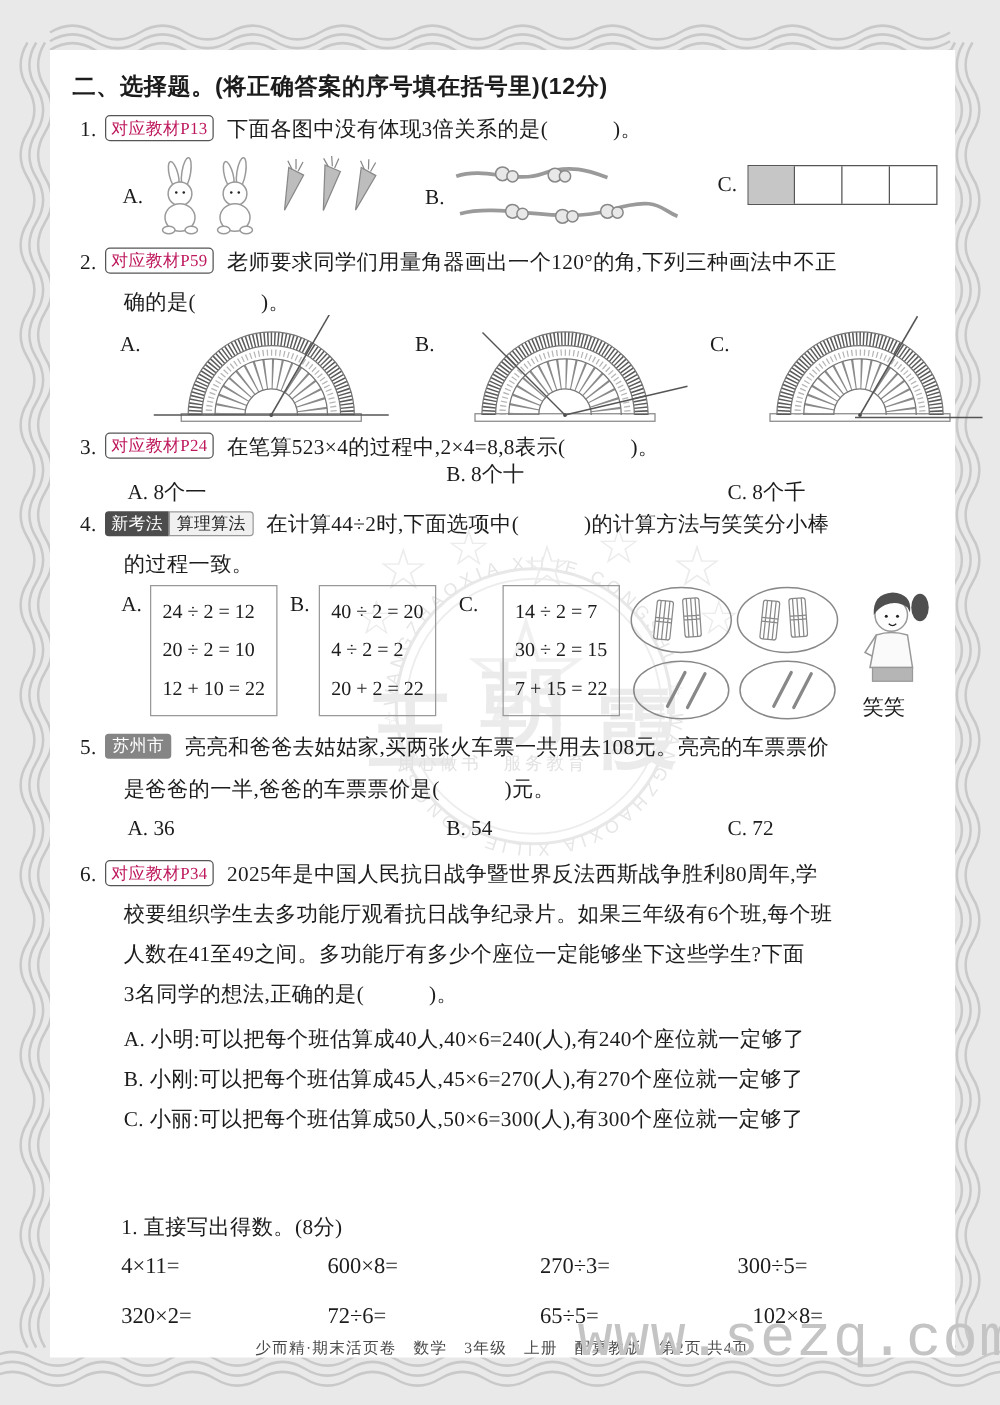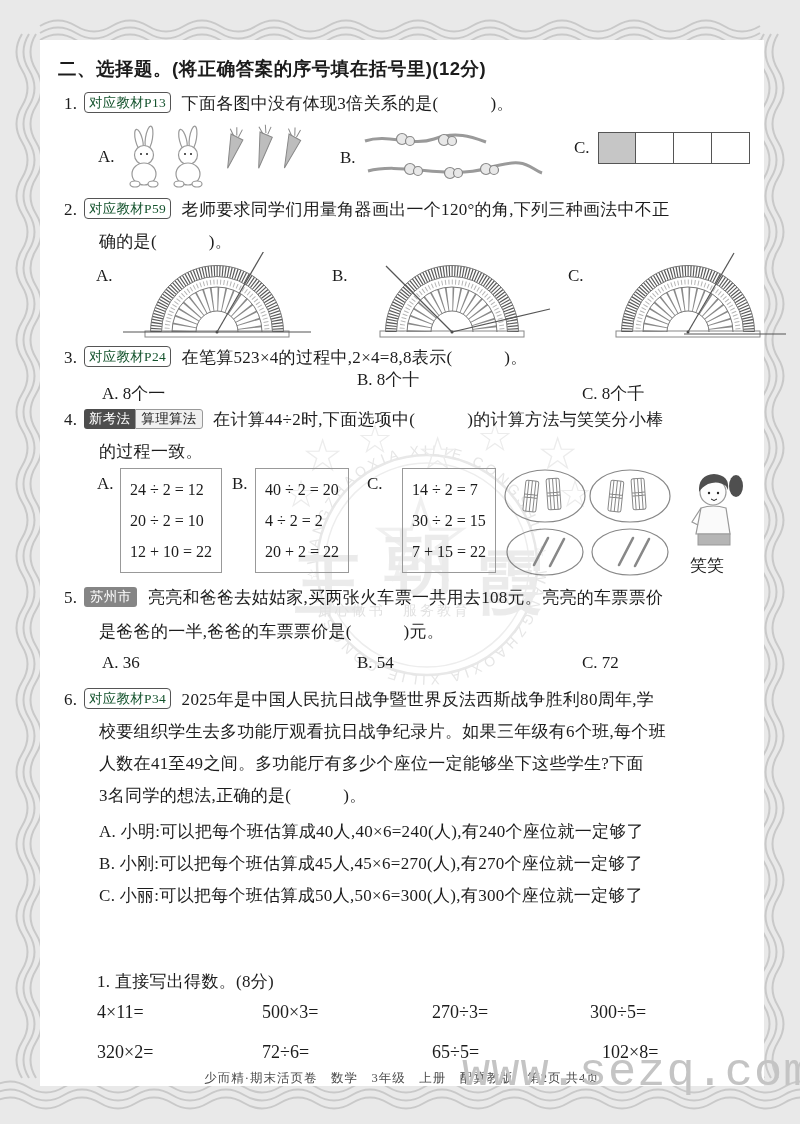--- a/index.html
+++ b/index.html
@@ -11,21 +11,21 @@
   .wm{position:absolute;inset:0;z-index:1;pointer-events:none}
   .wm-star{position:absolute;color:#ececec;font-family:"DejaVu Sans",sans-serif}
   .wm-char{position:absolute;color:#ebebeb;font-size:68px;font-weight:bold}
   .wm-slogan{position:absolute;color:#e2e2e2;font-size:14px;letter-spacing:3px;font-family:"Liberation Sans",sans-serif}
   .content{position:absolute;inset:0;z-index:2}
   .line{position:absolute;left:24px;font-size:17px;white-space:nowrap;letter-spacing:.3px}
   .cont{left:59px}
   .sec-title{position:absolute;left:18px;font-family:"Liberation Sans",sans-serif;
              font-weight:bold;font-size:18.5px;letter-spacing:.5px;white-space:nowrap}
   .badge-outline{display:inline-block;border:1px solid #555;border-radius:4px;padding:0 4px;
-                 font-size:13.5px;line-height:19px;vertical-align:2px;margin:0 6px 0 2px;color:#14532d}
+                 font-size:13.5px;line-height:19px;vertical-align:2px;margin:0 6px 0 2px;color:#be185d}
   .badge-dark{display:inline-block;background:#4d4d4d;color:#fff;border-radius:3px 0 0 3px;
               padding:0 5px;font-size:13.5px;line-height:20px;vertical-align:2px;margin-left:2px}
   .badge-light{display:inline-block;background:#f0f0f0;border:1px solid #999;color:#222;
                border-radius:0 3px 3px 0;padding:0 5px;font-size:13.5px;line-height:18px;
                vertical-align:2px;margin-right:6px}
   .badge-city{display:inline-block;background:#858585;color:#ffffff;border-radius:3px;padding:0 6px;
               font-size:13.5px;line-height:20px;vertical-align:2px;margin:0 6px 0 2px}
   .opt{position:absolute;font-size:17px;white-space:nowrap}
   .figgroup{position:absolute;display:flex;align-items:center}
   .figlabel{font-size:17px;margin-right:4px}
@@ -330,21 +330,21 @@
     <div class="line cont" style="top:712px">人数在41至49之间。多功能厅有多少个座位一定能够坐下这些学生?下面</div>
     <div class="line cont" style="top:744px">3名同学的想法,正确的是(　　　)。</div>
     <div class="line cont" style="top:780px">A. 小明:可以把每个班估算成40人,40×6=240(人),有240个座位就一定够了</div>
     <div class="line cont" style="top:812px">B. 小刚:可以把每个班估算成45人,45×6=270(人),有270个座位就一定够了</div>
     <div class="line cont" style="top:844px">C. 小丽:可以把每个班估算成50人,50×6=300(人),有300个座位就一定够了</div>
 
     <div class="line" style="top:930px;left:57px">1. 直接写出得数。(8分)</div>
 
     <div class="calcrow" style="top:962px">
       <span style="left:57px">4×11=</span>
-      <span style="left:222px">500×3=</span>
+      <span style="left:222px">600×8=</span>
       <span style="left:392px">270÷3=</span>
       <span style="left:550px">300÷5=</span>
     </div>
     <div class="calcrow" style="top:1002px">
       <span style="left:57px">320×2=</span>
       <span style="left:222px">72÷6=</span>
       <span style="left:392px">65÷5=</span>
       <span style="left:562px">102×8=</span>
     </div>
 

